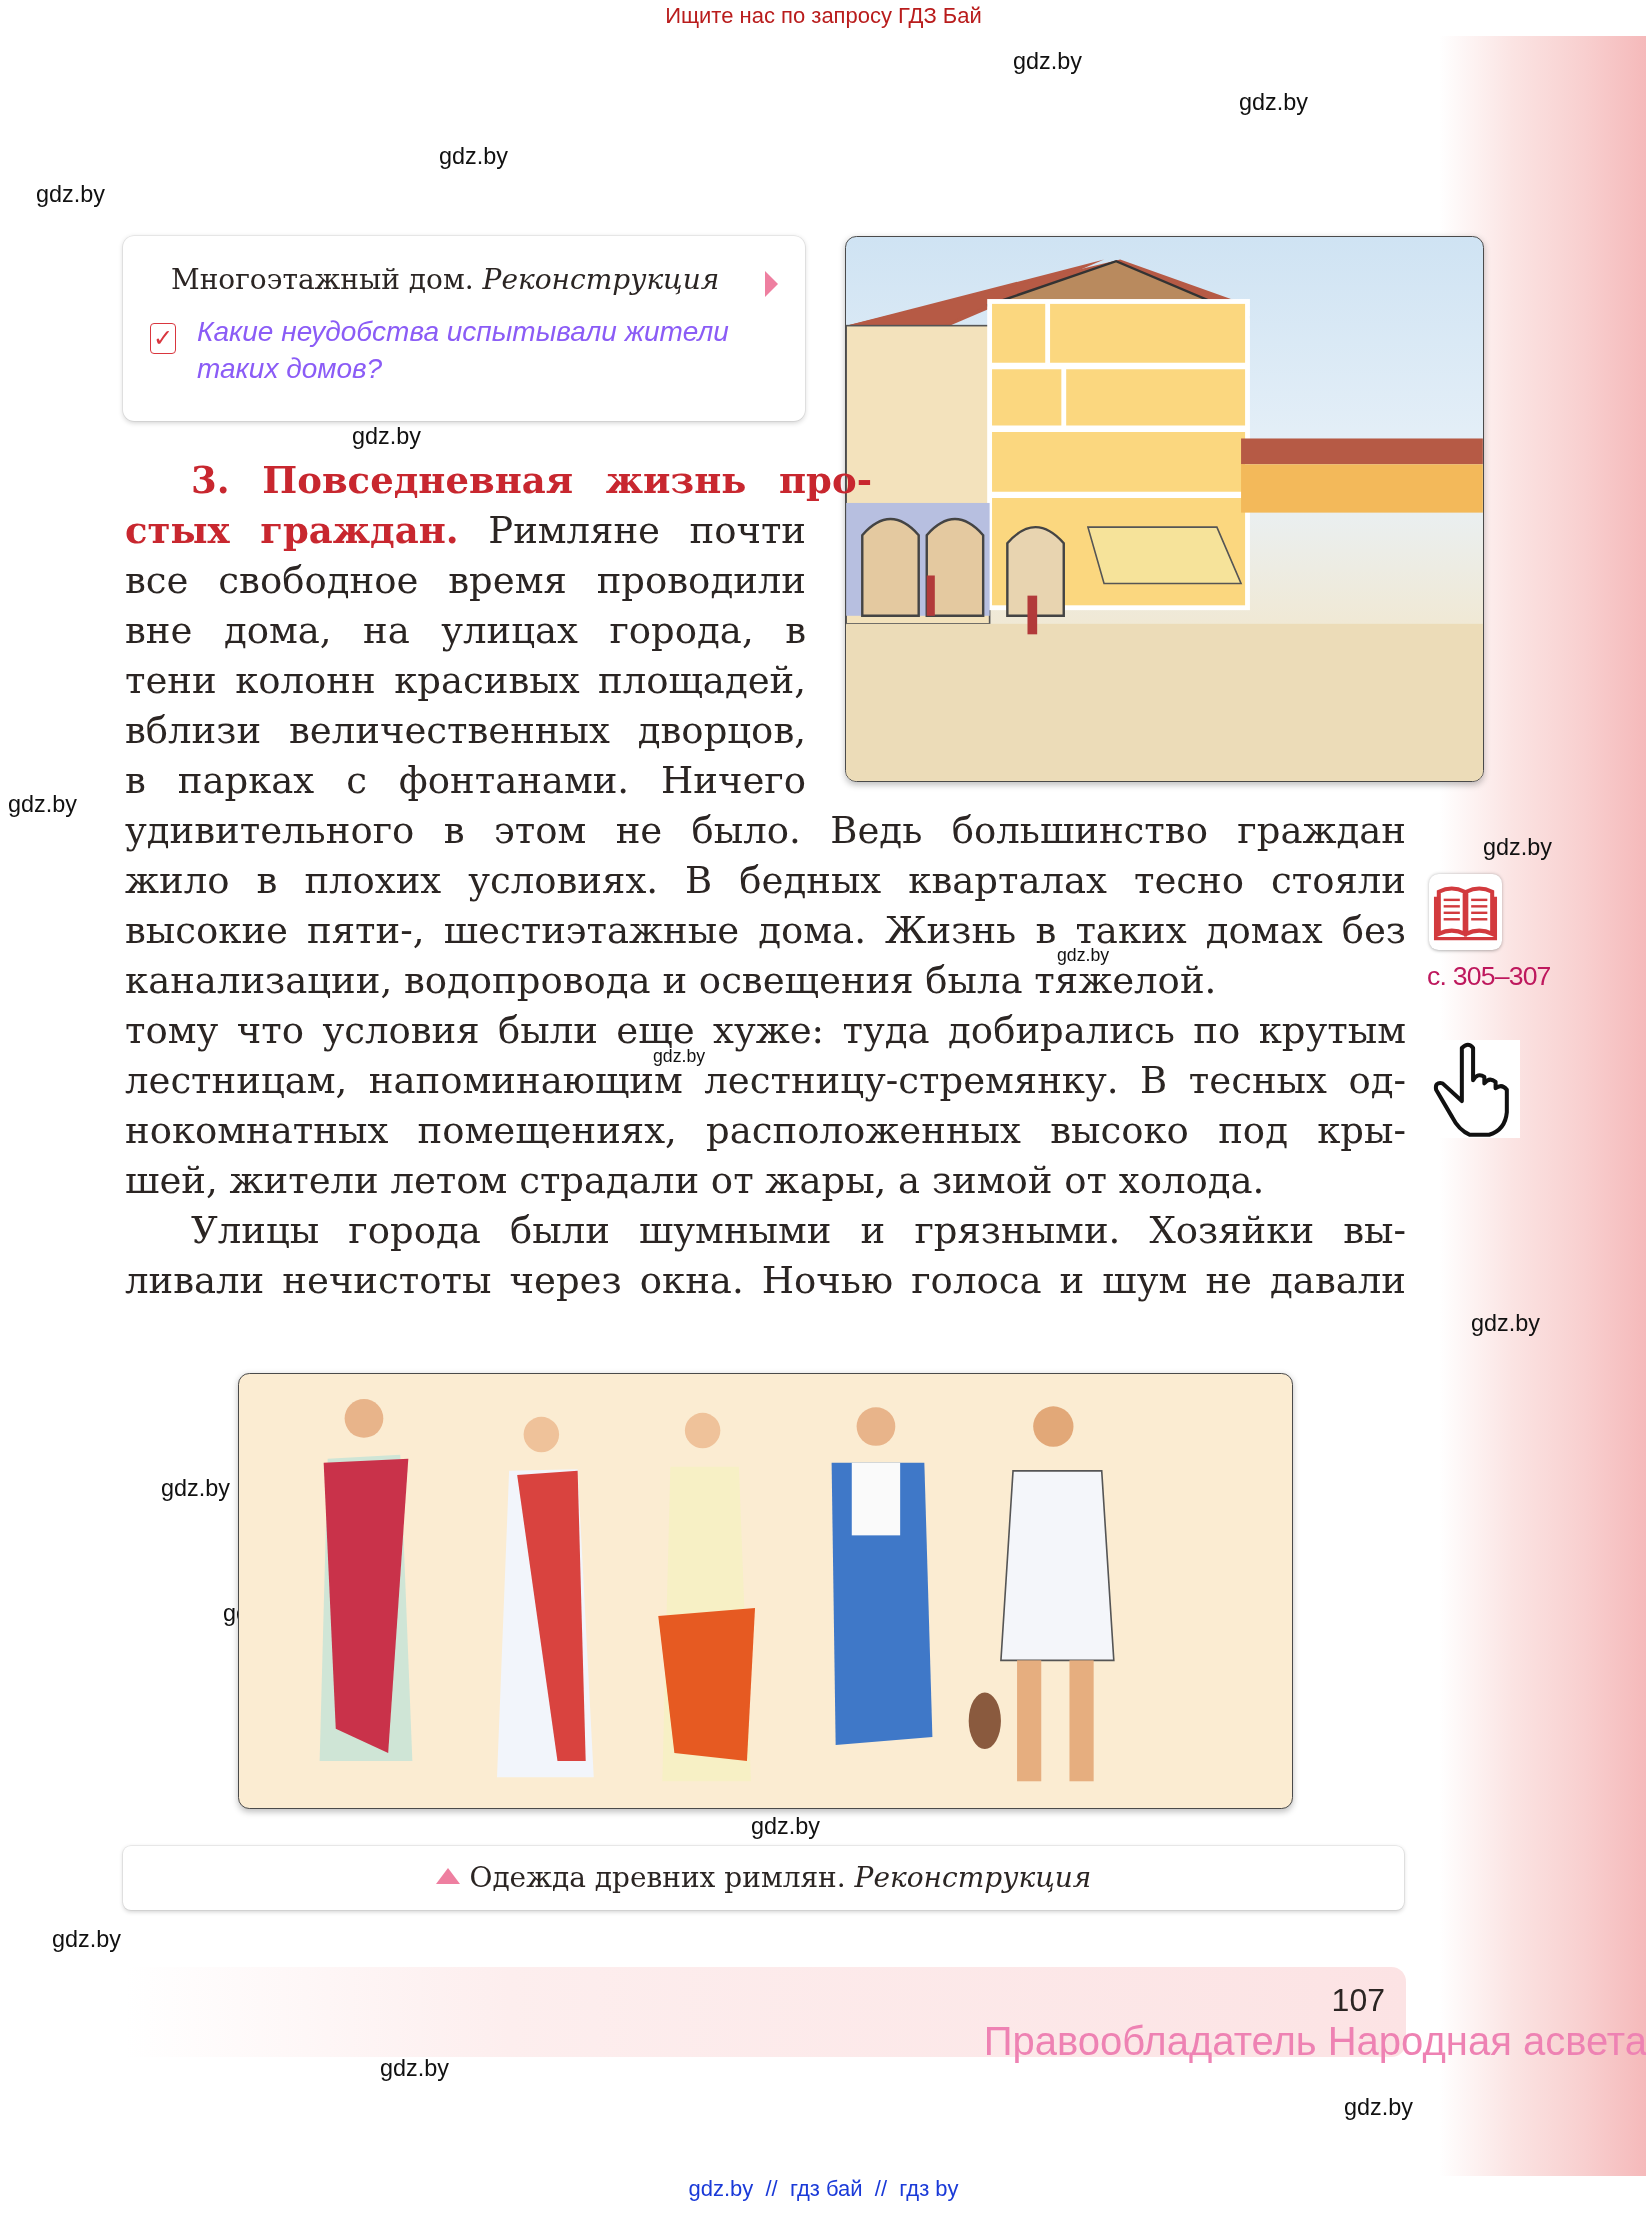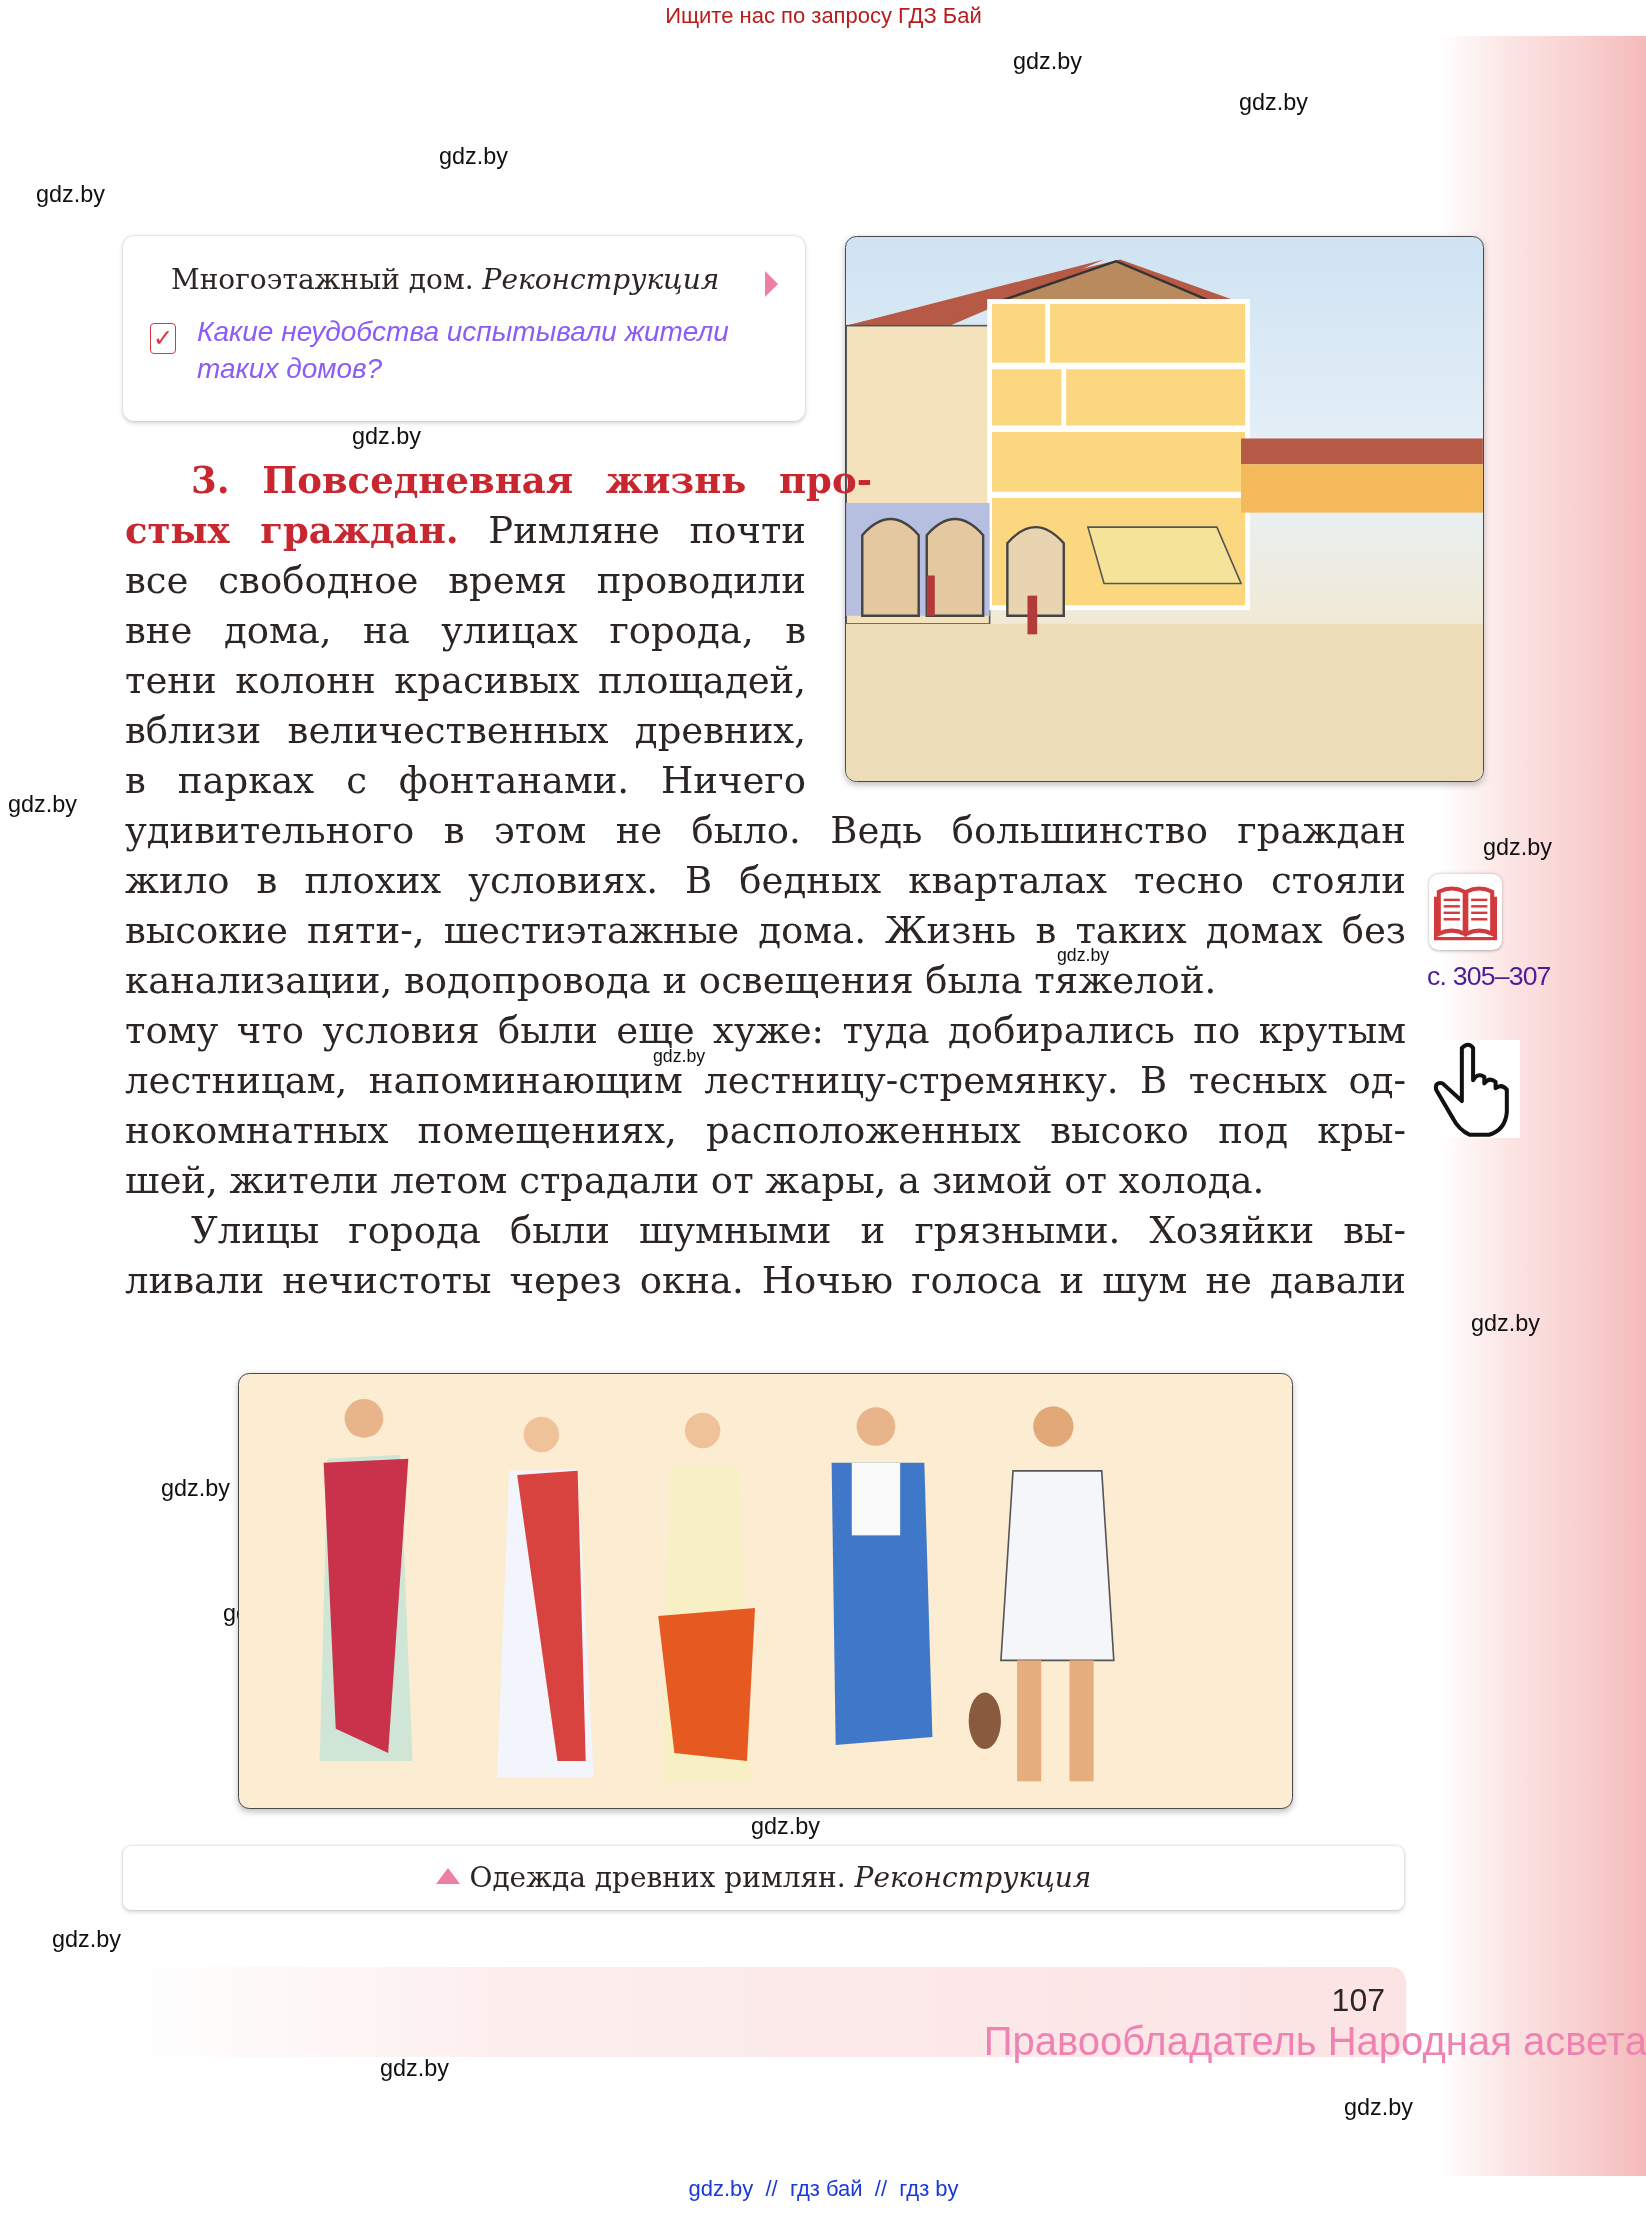--- a/index.html
+++ b/index.html
@@ -26,21 +26,21 @@
   .house { left:845px; top:236px; width:637px; height:544px;
      background:linear-gradient(#cfe3f3 0%, #e8f1f8 45%, #f3e6c9 80%, #ead9b4 100%); }
   .clothes { left:238px; top:1373px; width:1053px; height:434px; background:#fbecd2; }
   .body-text { left:125px; width:1281px; font-size:37px; line-height:50px; color:#2b2523; text-align:justify; }
   .line { display:block; white-space:nowrap; text-align-last:justify; }
   .narrow { width:681px; }
   .heading-red { color:#c8272f; font-weight:bold; }
   .indent { padding-left:66px; }
   .refs { left:1429px; top:874px; width:73px; height:76px; background:#fff; border-radius:9.7px;
      box-shadow:0 0.8px 3.2px rgba(0,0,0,0.3); }
-  .page-ref { left:1427px; top:961px; font-family:"Liberation Sans", sans-serif; font-size:26.6px; color:#4c1d95; letter-spacing:-0.8px; }
+  .page-ref { left:1427px; top:961px; font-family:"Liberation Sans", sans-serif; font-size:26.6px; color:#be185d; letter-spacing:-0.8px; }
   .hand { left:1431px; top:1040px; width:89px; height:98px; background:#fff; }
   .caption2 { left:123px; top:1846px; width:1281px; height:64px; background:#fff; border-radius:8px;
      box-shadow:0 1.6px 4px rgba(0,0,0,0.18), 0 0 0 0.8px #eeeeee; text-align:center; }
   .caption2-text { font-size:28px; line-height:64px; color:#2b2523;margin-top:16px; }
   .tri-up { display:inline-block; width:0; height:0; border-left:12px solid transparent; border-right:12px solid transparent;
      border-bottom:16px solid #ee7fa0; margin-right:9.7px; vertical-align:3.2px; }
   .page-band { left:125px; top:1967px; width:1281px; height:90px; border-radius:0 14.5px 14.5px 0;
      background:linear-gradient(to right, rgba(255,255,255,0) 0%, #fdeeee 30%, #fce3e4 100%); }
   .page-num { right:21px; top:14.5px; font-family:"Liberation Sans", sans-serif; font-size:32px; color:#2b2523; }
   .copyright { left:0; width:1647px; top:2019px; text-align:right; font-family:"Liberation Sans", sans-serif;
@@ -109,21 +109,21 @@
     <rect x="225" y="445" width="12" height="48" fill="#b23a3a"></rect>
   </svg>
 </div>
 
 <div class="abs body-text" style="top:455px">
   <span class="line narrow indent heading-red">3. Повседневная жизнь про-</span>
   <span class="line narrow"><span class="heading-red">стых граждан.</span> <span>Римляне почти</span></span>
   <span class="line narrow">все свободное время проводили</span>
   <span class="line narrow">вне дома, на улицах города, в</span>
   <span class="line narrow">тени колонн красивых площадей,</span>
-  <span class="line narrow">вблизи величественных древних,</span>
+  <span class="line narrow">вблизи величественных дворцов,</span>
   <span class="line narrow">в парках с фонтанами. Ничего</span>
   <span class="line">удивительного в этом не было. Ведь большинство граждан</span>
   <span class="line">жило в плохих условиях. В бедных кварталах тесно стояли</span>
   <span class="line">высокие пяти-, шестиэтажные дома. Жизнь в таких домах без</span>
   <span class="line" style="text-align-last:left">канализации, водопровода и освещения была тяжелой.</span>
   <span class="line">тому что условия были еще хуже: туда добирались по крутым</span>
   <span class="line">лестницам, напоминающим лестницу-стремянку. В тесных од-</span>
   <span class="line">нокомнатных помещениях, расположенных высоко под кры-</span>
   <span class="line" style="text-align-last:left">шей, жители летом страдали от жары, а зимой от холода.</span>
   <span class="line indent">Улицы города были шумными и грязными. Хозяйки вы-</span>

